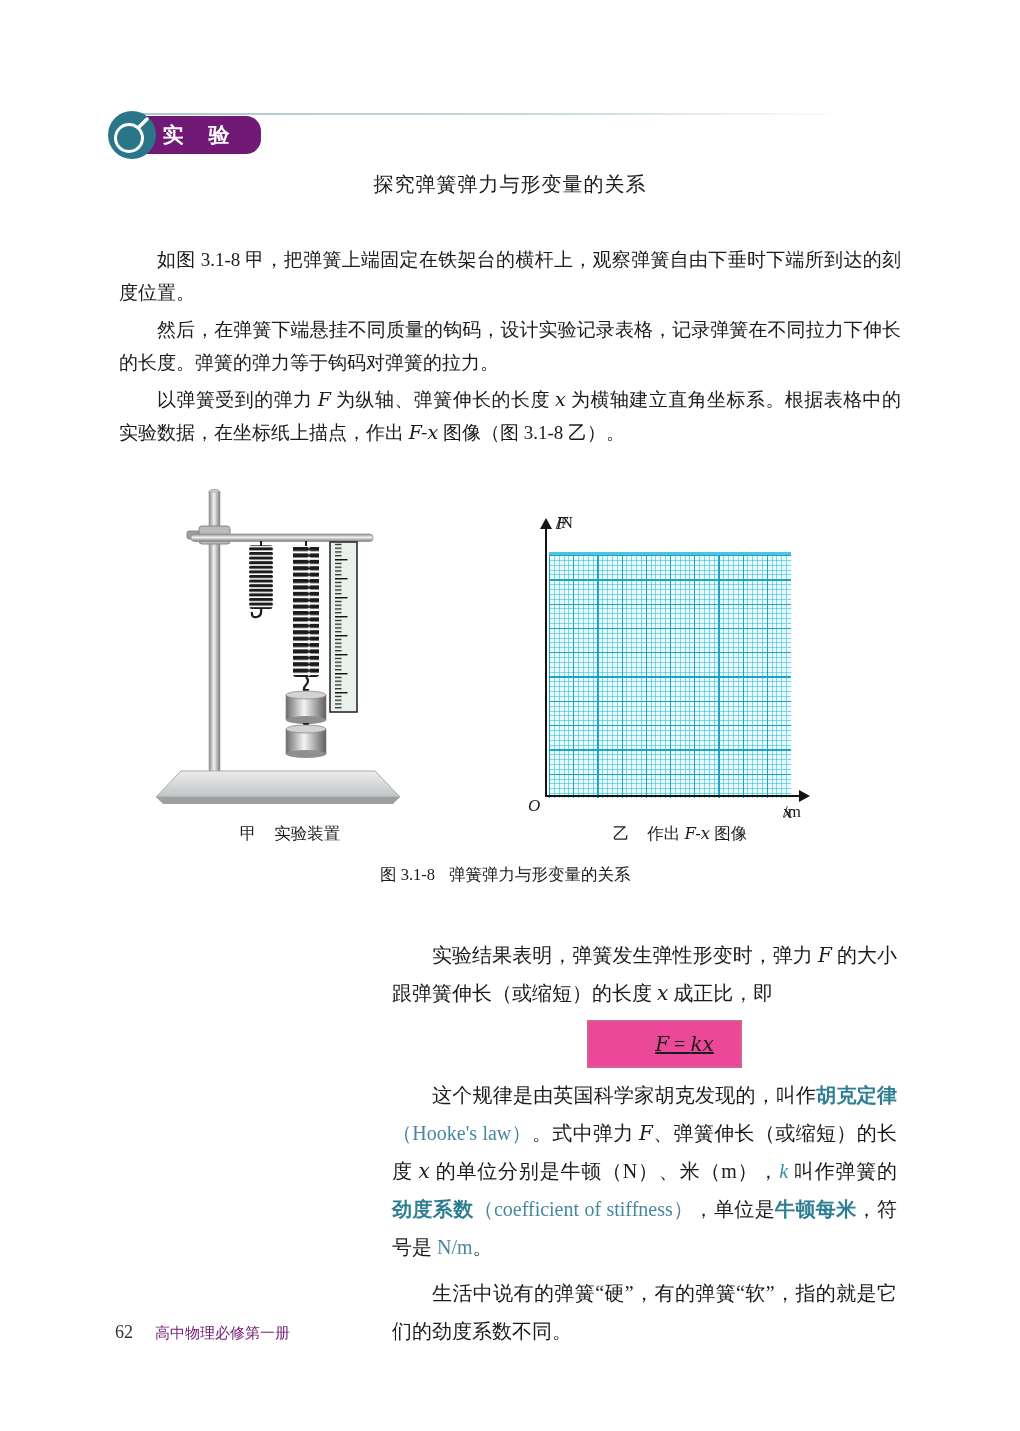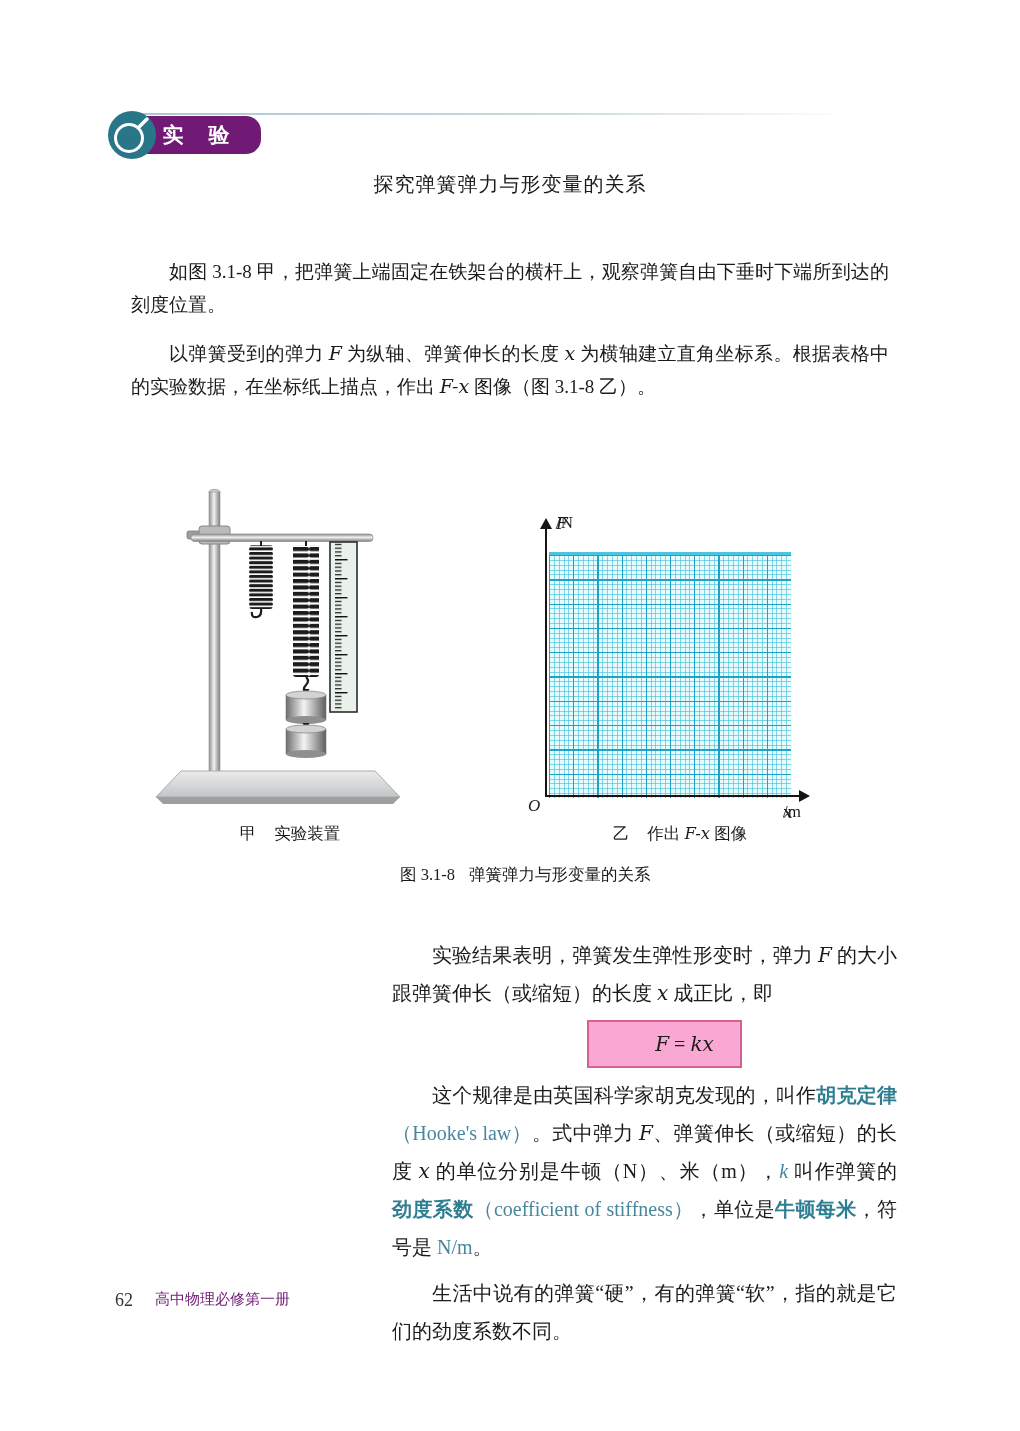--- a/index.html
+++ b/index.html
@@ -15,21 +15,21 @@
     background:#701a75;border-radius:8px 15px 15px 8px;color:#ffffff;
     display:flex;align-items:center;justify-content:center;
     font-family:"Liberation Sans","DejaVu Sans",sans-serif;font-size:21px;font-weight:700;
     letter-spacing:2px;z-index:2;}
   .badge-circle{position:absolute;left:106px;top:109px;width:52px;height:52px;z-index:3;}
   
   .page-title{position:absolute;left:115px;top:171px;width:790px;text-align:center;
     font-size:20px;letter-spacing:1px;}
   .intro{position:absolute;left:115px;top:239px;width:790px;font-size:19px;
     line-height:33px;text-align:justify;}
-  .intro p{margin:16px;text-indent:2em;}
+  .intro p{margin:4px;text-indent:2em;}
   .var{font-style:italic;font-family:"DejaVu Serif","Liberation Serif",serif;}
   
   .apparatus{position:absolute;left:153px;top:483px;width:300px;height:330px;}
   
   .graph{position:absolute;left:525px;top:505px;width:335px;height:330px;}
   .graph *{position:absolute;}
   .gy-axis{left:20px;top:24px;width:2px;height:268px;background:#141414;}
   .gy-arrow{left:15px;top:13px;width:0;height:0;border-left:6px solid transparent;
     border-right:6px solid transparent;border-bottom:11px solid #141414;}
   .gx-axis{left:20px;top:290px;width:256px;height:2px;background:#141414;}
@@ -43,34 +43,34 @@
       repeating-linear-gradient(to right,rgba(56,189,219,0.60) 0 1px,transparent 1px 4.84px),
       repeating-linear-gradient(to bottom,rgba(56,189,219,0.60) 0 1px,transparent 1px 4.86px);}
   .gylab{left:31px;top:8px;font-size:17px;}
   .gxlab{left:258px;top:297px;font-size:17px;}
   .gorigin{left:3px;top:291px;font-size:17px;font-style:italic;}
   
   .cap{position:absolute;font-size:16.5px;}
   .cap-jia{left:140px;top:823px;width:300px;text-align:center;}
   .cap-yi{left:535px;top:823px;width:290px;text-align:center;}
   .cap-tag{margin-right:18px;}
-  .cap-main{left:380px;top:864px;margin-left:20px;}
+  .cap-main{left:380px;top:864px;}
   .cap-main .cap-tag{margin-right:14px;}
   
   .right-col{position:absolute;left:384px;top:928px;width:521px;font-size:20px;
     line-height:38px;text-align:justify;}
   .right-col p{margin:8px;text-indent:2em;}
   .formula-row{text-align:center;margin:6px 0 8px;text-indent:0;}
   .formula-box{display:inline-block;border:2.5px solid #d4618f;padding:3px 26px;
-    font-size:20px;background:#f9a8d4;}
+    font-size:20px;background:#ec4899;text-decoration:underline;}
   .term{font-family:"Liberation Sans","DejaVu Sans",sans-serif;font-weight:700;color:#2e7e92;}
   .en{color:#47889e;}
   .kvar{font-style:italic;color:#3a8ca4;}
   
-  .footer{position:absolute;left:115px;top:1290px;display:flex;align-items:flex-start;gap:22px;}
+  .footer{position:absolute;left:115px;top:1322px;display:flex;align-items:flex-end;gap:22px;}
   .page-num{font-size:18px;color:#333;}
   .book-title{font-family:"Liberation Sans","DejaVu Sans",sans-serif;font-size:15px;color:#701a75;}
 </style>
 </head>
 <body>
 
 <div class="top-rule"></div>
 <div class="badge-pill">
   <span>实　验</span>
 </div>
@@ -80,20 +80,21 @@
     <circle cx="23" cy="29" r="13.5" fill="none" stroke="#ffffff" stroke-width="3"></circle>
     <line x1="33" y1="18" x2="41" y2="10" stroke="#ffffff" stroke-width="3.5" stroke-linecap="round"></line>
     <line x1="36" y1="22" x2="42" y2="16" stroke="#2a7689" stroke-width="0"></line>
   </svg>
 </div>
 
 <div class="page-title">探究弹簧弹力与形变量的关系</div>
 
 <div class="intro">
   <p>如图 3.1-8 甲，把弹簧上端固定在铁架台的横杆上，观察弹簧自由下垂时下端所到达的刻度位置。</p>
+  <p>然后，在弹簧下端悬挂不同质量的钩码，设计实验记录表格，记录弹簧在不同拉力下伸长的长度。弹簧的弹力等于钩码对弹簧的拉力。</p>
   <p><span>以弹簧受到的弹力 </span><span class="var">F</span><span> 为纵轴、弹簧伸长的长度 </span><span class="var">x</span><span> 为横轴建立直角坐标系。根据表格中的实验数据，在坐标纸上描点，作出 </span><span class="var">F-x</span><span> 图像（图 3.1-8 乙）。</span></p>
 </div>
 
 <div class="apparatus">
   <svg width="300" height="330" viewBox="0 0 300 330">
     <defs>
       <linearGradient id="metalH" x1="0" y1="0" x2="1" y2="0">
         <stop offset="0" stop-color="#8d8d8d"></stop>
           <stop offset="0.45" stop-color="#f2f2f2"></stop>
           <stop offset="1" stop-color="#7d7d7d"></stop>

